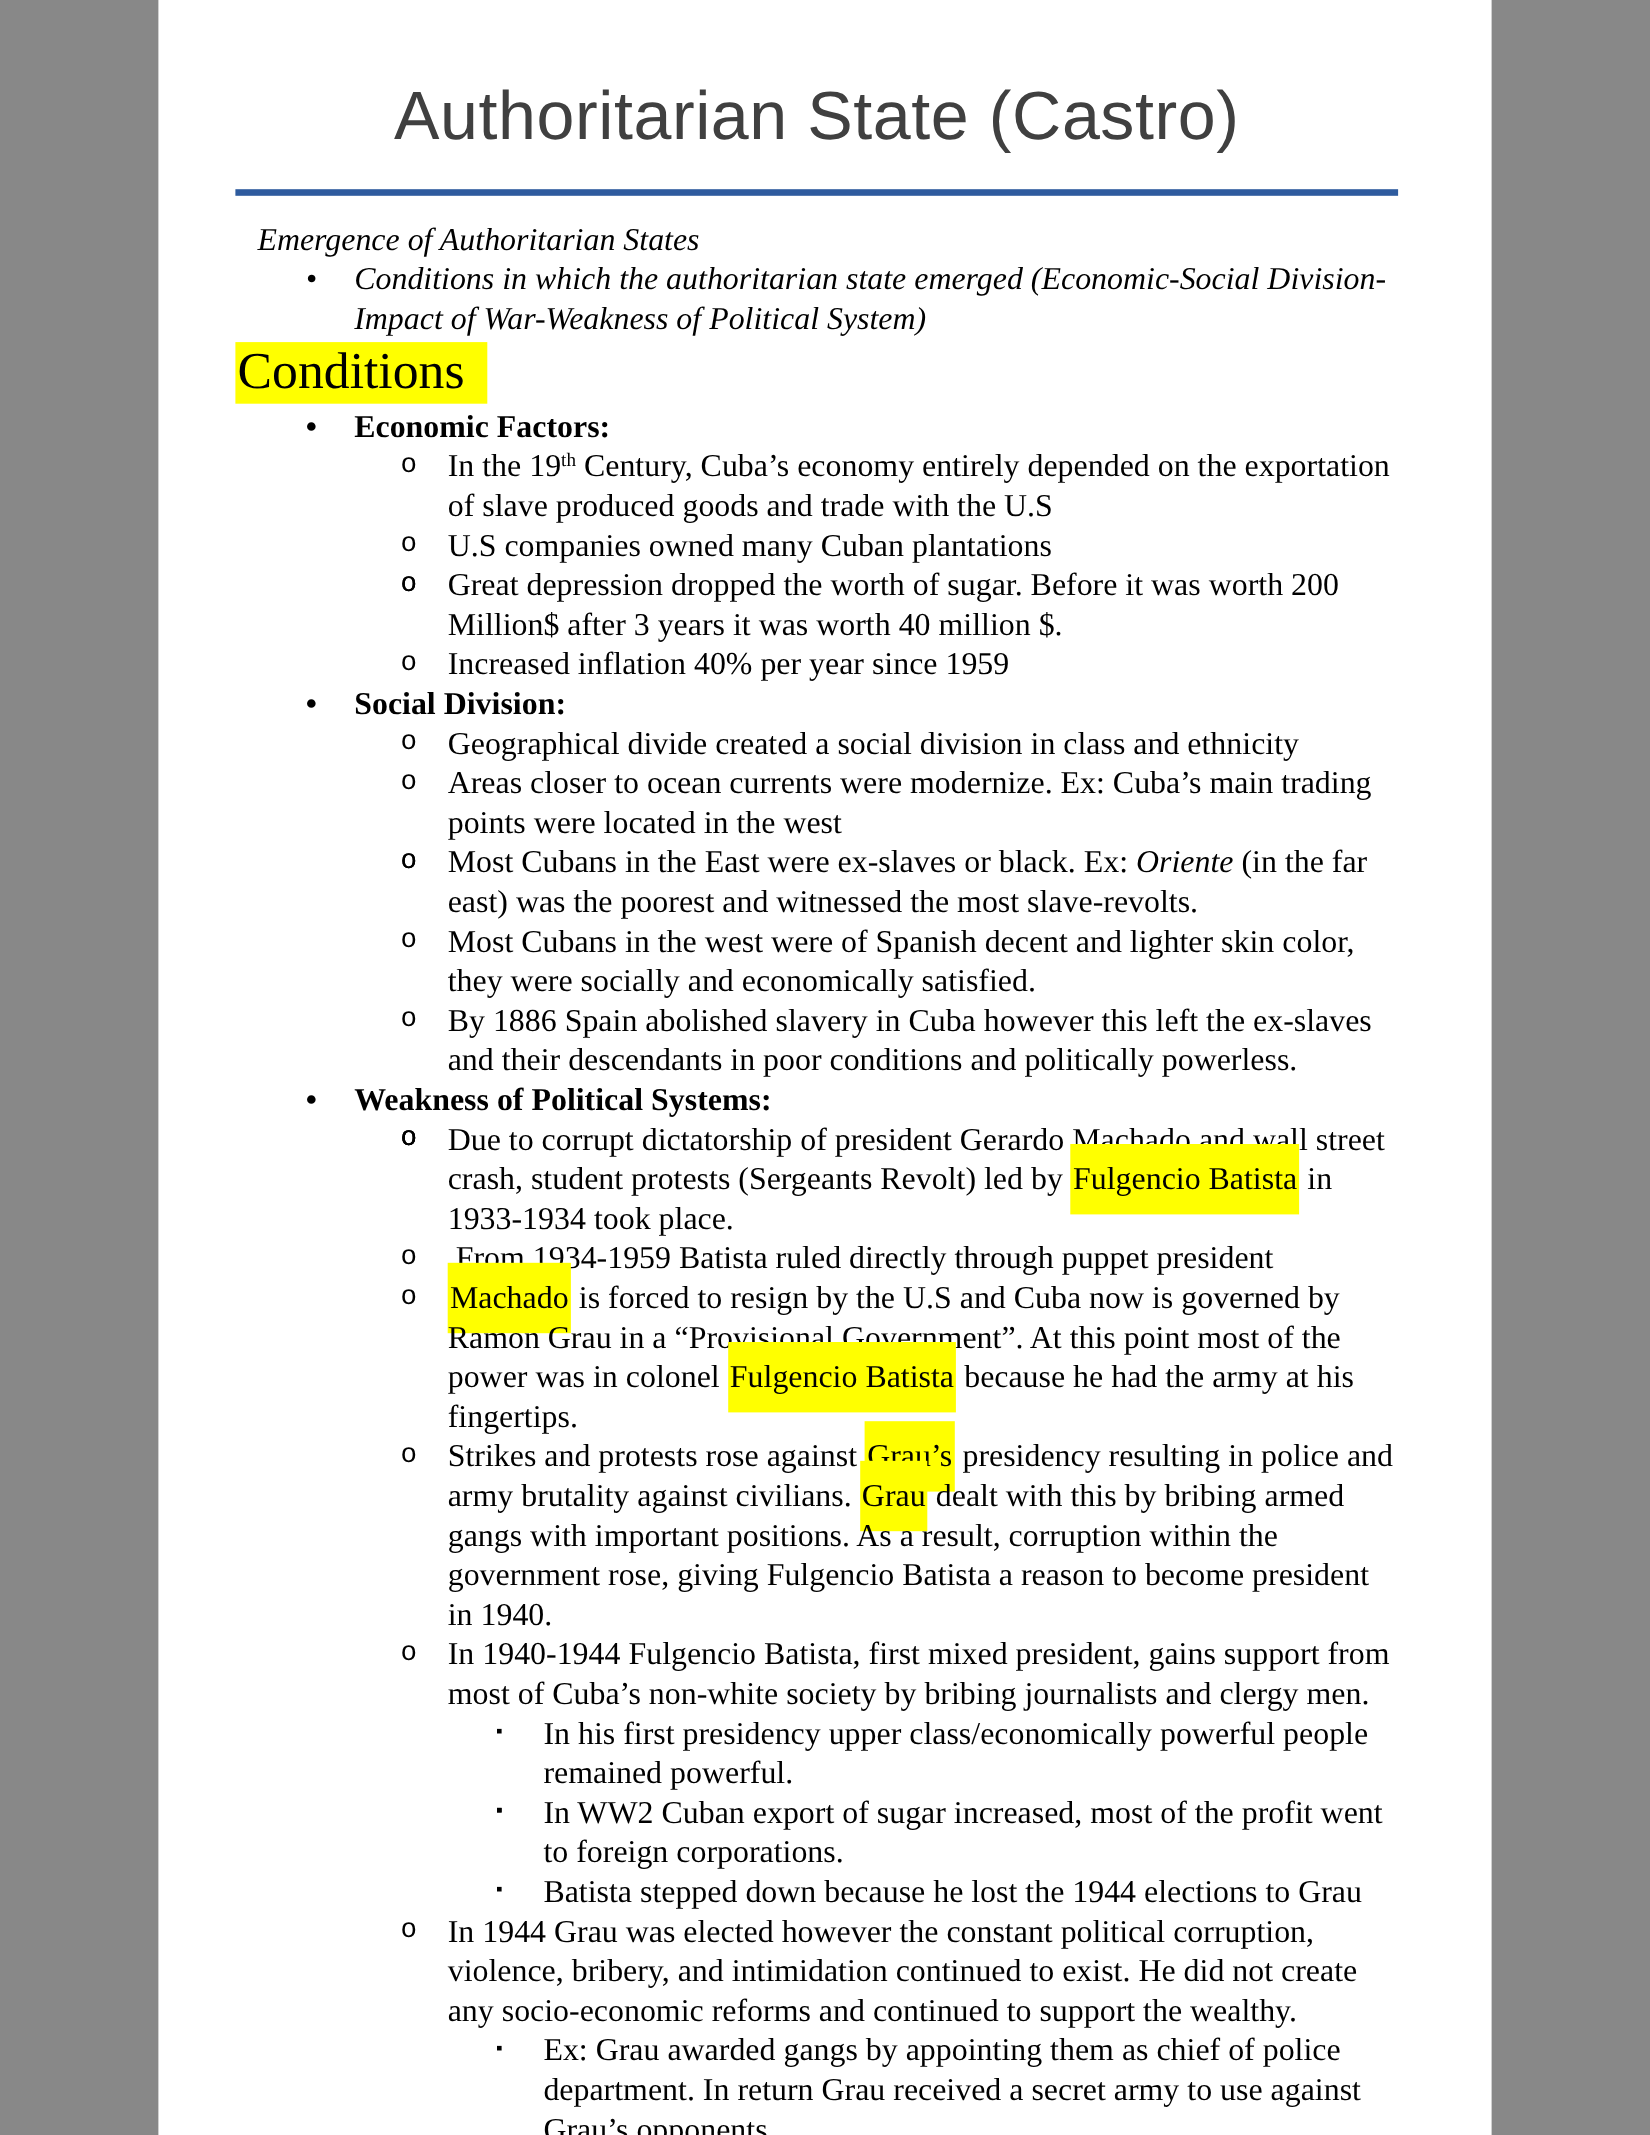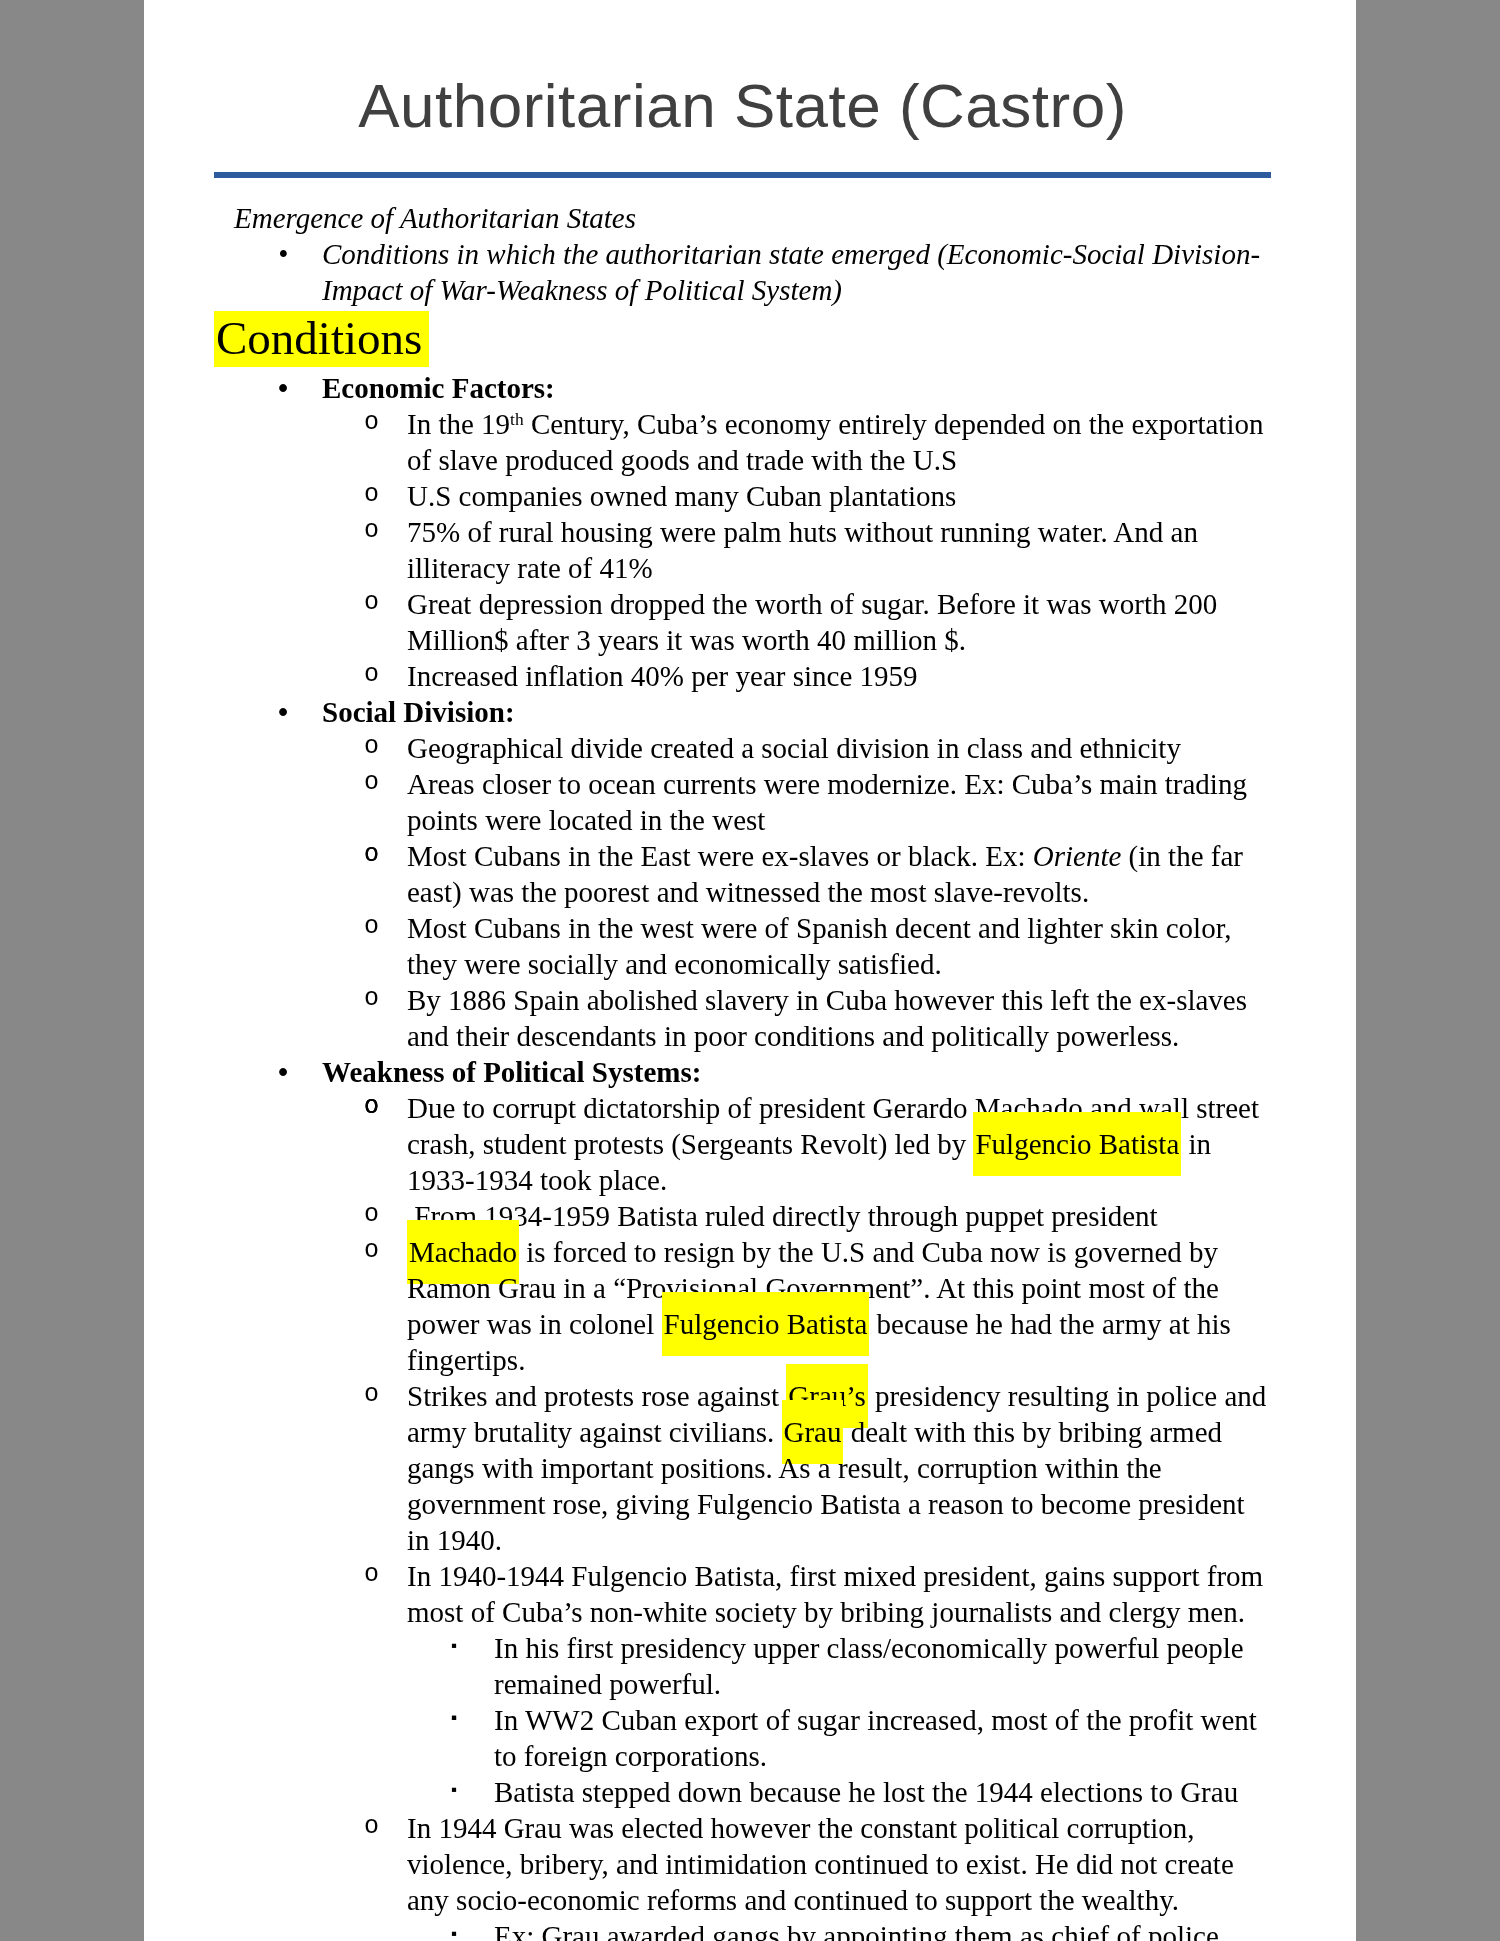--- a/index.html
+++ b/index.html
@@ -22,21 +22,21 @@
   .b  { font-weight:bold; }
   .li { position:relative; }
   .l1 { padding-left:108px; }
   .l1 > .mk { position:absolute; left:64px; top:0; font-size:29px; }
   .l2 { padding-left:193px; }
   .l2 > .mk { position:absolute; left:150px; top:-1px; font-family:"Liberation Mono", monospace; font-size:25px; }
   .l3 { padding-left:280px; }
   .l3 > .mk { position:absolute; left:237px; top:-2px; font-size:17px; }
   mark { background:#FFFF00; color:inherit; padding:16px 2px; }
   .cond-heading { font-size:47px; line-height:56px; margin:2px 0 4px 0; }
-  .cond-heading mark { padding:1px 7px 3px 2px; }
+  .cond-heading mark { padding:1px 21px 3px 2px; }
   sup { font-size:0.6em; line-height:0; position:relative; top:-0.5em; vertical-align:baseline; }
 </style>
 </head>
 <body>
 
 <div class="page">
   <div class="content">
 
     <div class="doc-title">Authoritarian State (Castro)</div>
 
@@ -47,21 +47,21 @@
       <div class="li l1 it"><span class="mk">•</span><span>Conditions in which the authoritarian state emerged (Economic-Social Division-Impact of War-Weakness of Political System)</span></div>
 
       <div class="cond-heading"><mark>Conditions</mark></div>
 
       <div class="li l1 b"><span class="mk">•</span><span>Economic Factors:</span></div>
 
       <div class="li l2"><span class="mk">o</span><span>In the 19</span><sup>th</sup><span> Century, Cuba’s economy entirely depended on the exportation of slave produced goods and trade with the U.S</span></div>
 
       <div class="li l2"><span class="mk">o</span><span>U.S companies owned many Cuban plantations</span></div>
 
-      <div class="li l2"><span class="mk">o</span><span>75% of rural housing were palm huts without running water. And an illiteracy rate of 41%</span></div>
+      <div class="li l2"><span class="mk">o</span></div>
 
       <div class="li l2"><span class="mk">o</span><span>Great depression dropped the worth of sugar. Before it was worth 200 Million$ after 3 years it was worth 40 million $.</span></div>
 
       <div class="li l2"><span class="mk">o</span><span>Increased inflation 40% per year since 1959</span></div>
 
       <div class="li l1 b"><span class="mk">•</span><span>Social Division:</span></div>
 
       <div class="li l2"><span class="mk">o</span><span>Geographical divide created a social division in class and ethnicity</span></div>
 
       <div class="li l2"><span class="mk">o</span><span>Areas closer to ocean currents were modernize. Ex: Cuba’s main trading points were located in the west</span></div>

